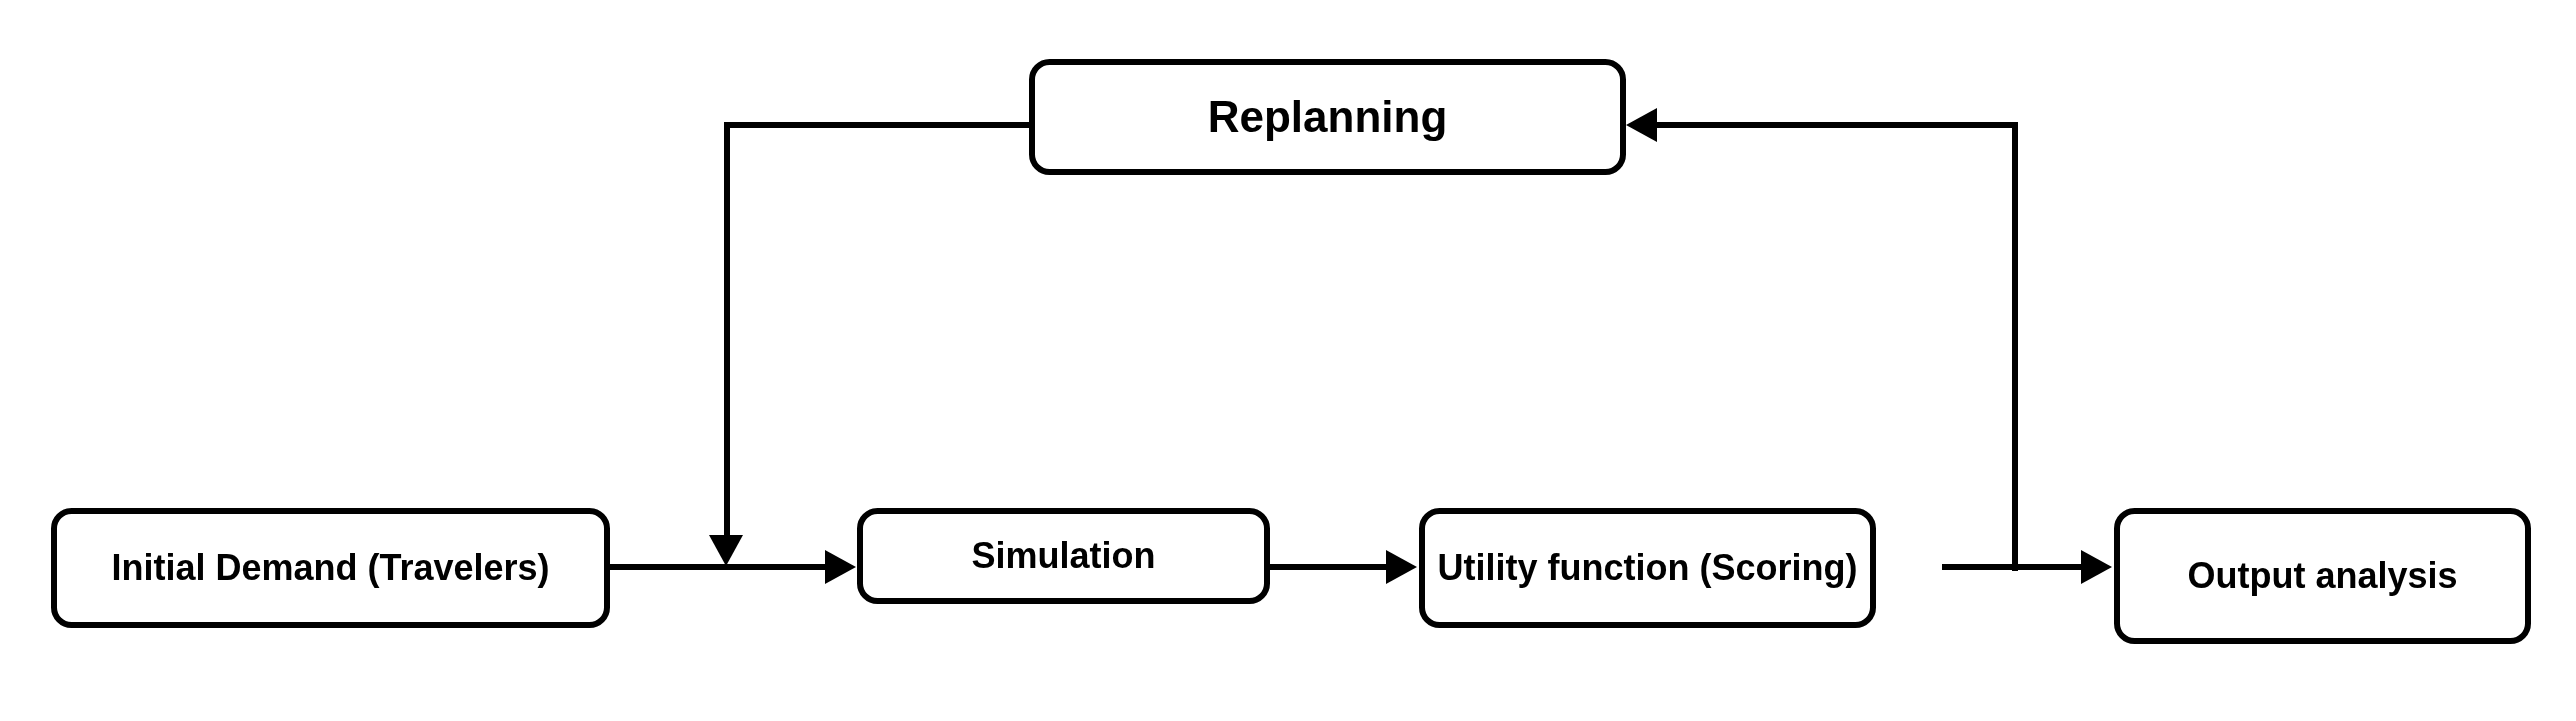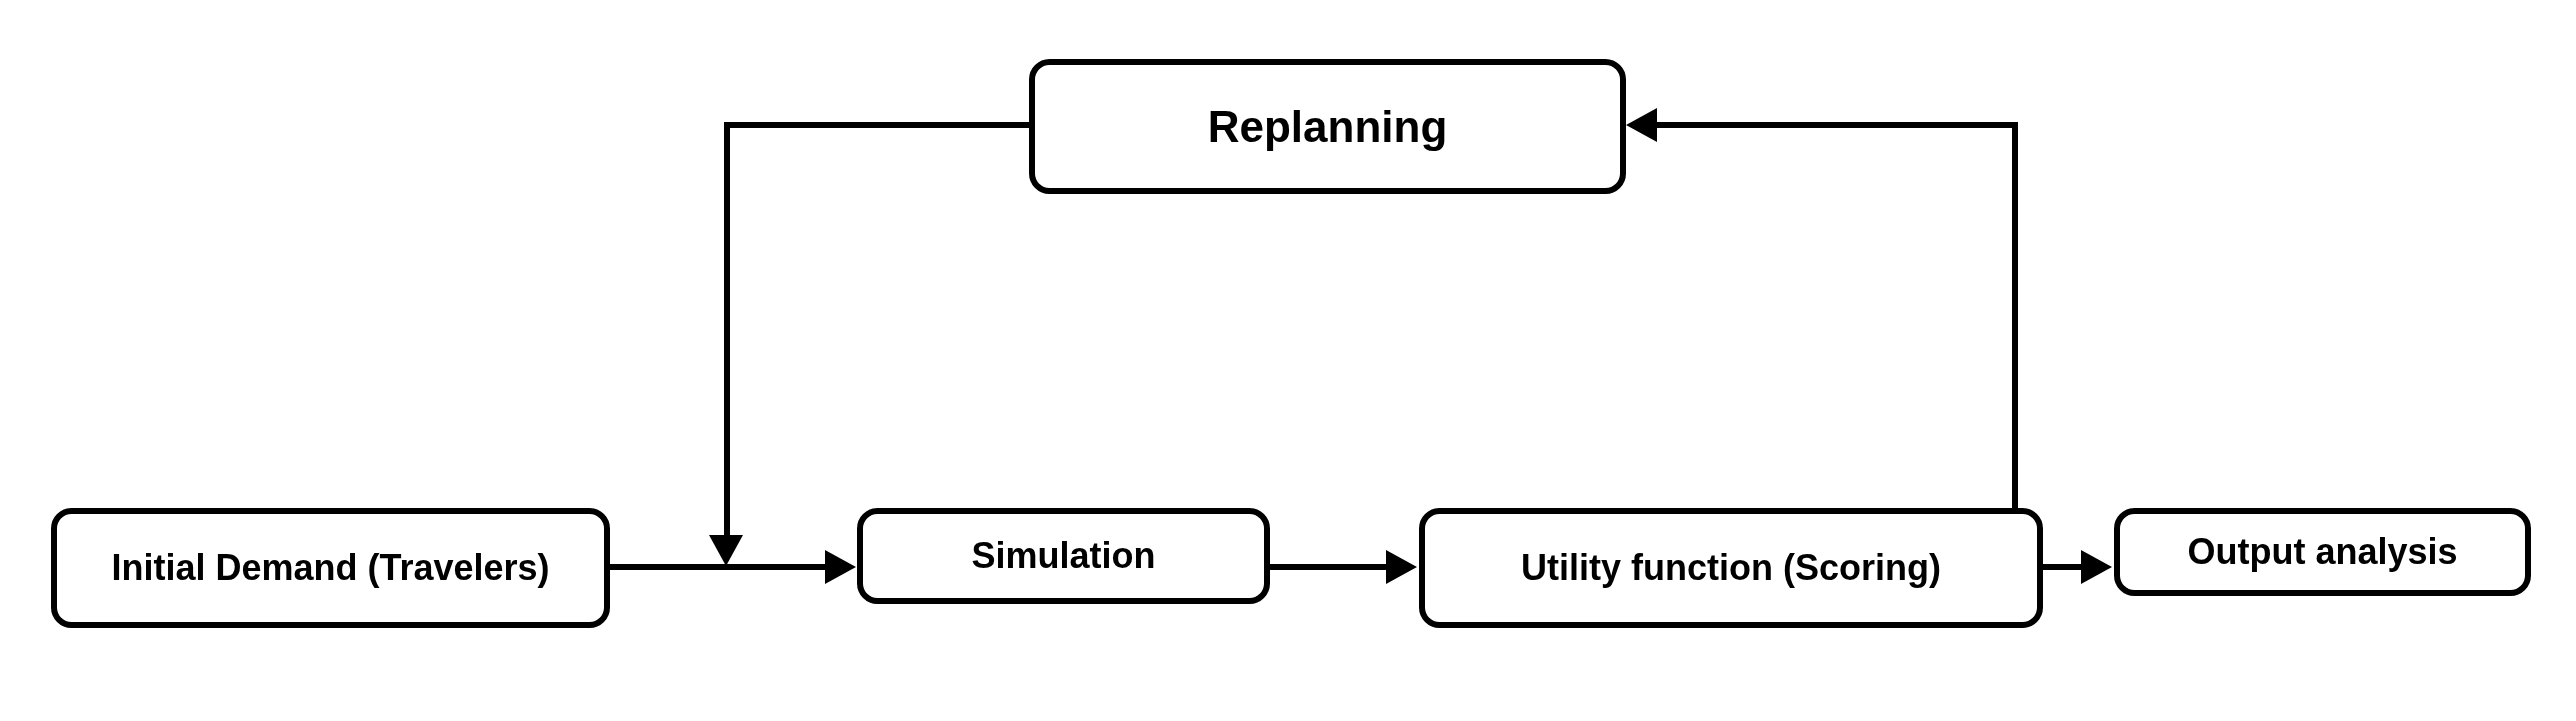--- a/index.html
+++ b/index.html
@@ -23,25 +23,25 @@
     border-radius: 20.5px;
     display: flex;
     align-items: center;
     justify-content: center;
     text-align: center;
     color: #000000;
     font-weight: bold;
     white-space: nowrap;
     z-index: 2;
   }
-  .node-replanning   { left: 1029px; top: 59px;  width: 597px; height: 135px; font-size: 44px; }
+  .node-replanning   { left: 1029px; top: 59px;  width: 597px; height: 116px; font-size: 44px; }
   .node-initial      { left: 51px;   top: 508px; width: 559px; height: 120px; font-size: 36px; }
   .node-simulation   { left: 857px; top: 508px; width: 413px; height: 96px; font-size: 36px; }
-  .node-utility      { left: 1419px; top: 508px; width: 624px; height: 120px; font-size: 36px; }
-  .node-output       { left: 2114px; top: 508px; width: 417px; height: 88px; font-size: 36px; }
+  .node-utility      { left: 1419px; top: 508px; width: 457px; height: 120px; font-size: 36px; }
+  .node-output       { left: 2114px; top: 508px; width: 417px; height: 136px; font-size: 36px; }
 
   .edge {
     position: absolute;
     background: #000000;
     z-index: 1;
   }
   
   .seg-h1 { left: 610px;  top: 564px; width: 217px; height: 6.3px; }
   .seg-h2 { left: 1269px; top: 564px; width: 118px; height: 6.3px; }
   .seg-h3 { left: 1942px; top: 564px; width: 140px; height: 6.3px; }

